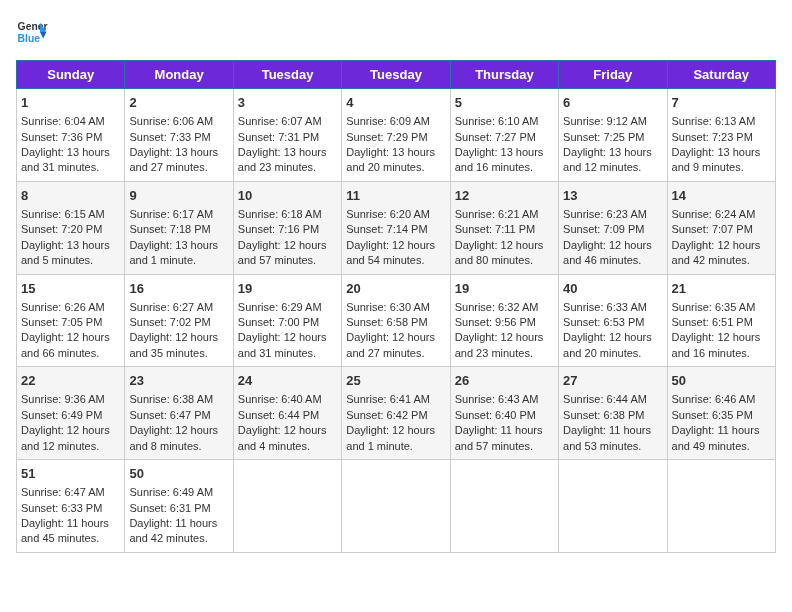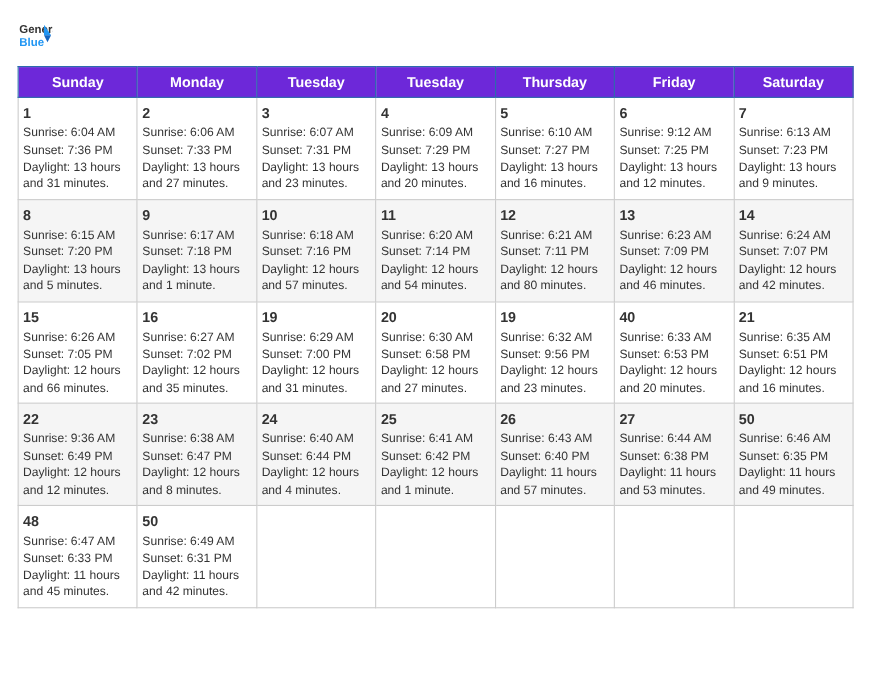--- a/index.html
+++ b/index.html
@@ -308,21 +308,21 @@
         <td>
           <span class="day-num">50</span>
           <div>Sunrise: 6:46 AM</div>
           <div>Sunset: 6:35 PM</div>
           <div>Daylight: 11 hours</div>
           <div>and 49 minutes.</div>
         </td>
       </tr>
       <tr>
         <td>
-          <span class="day-num">48</span>
+          <span class="day-num">51</span>
           <div>Sunrise: 6:47 AM</div>
           <div>Sunset: 6:33 PM</div>
           <div>Daylight: 11 hours</div>
           <div>and 45 minutes.</div>
         </td>
         <td>
           <span class="day-num">50</span>
           <div>Sunrise: 6:49 AM</div>
           <div>Sunset: 6:31 PM</div>
           <div>Daylight: 11 hours</div>

